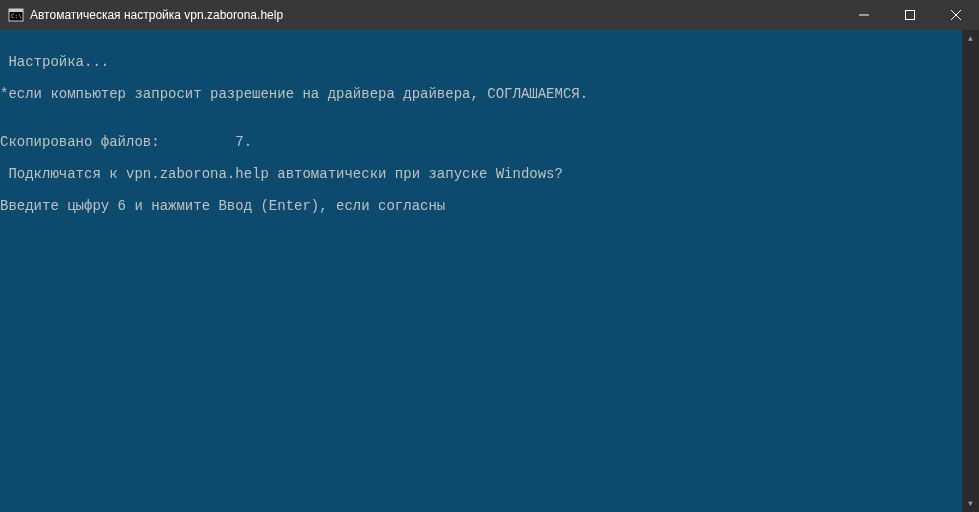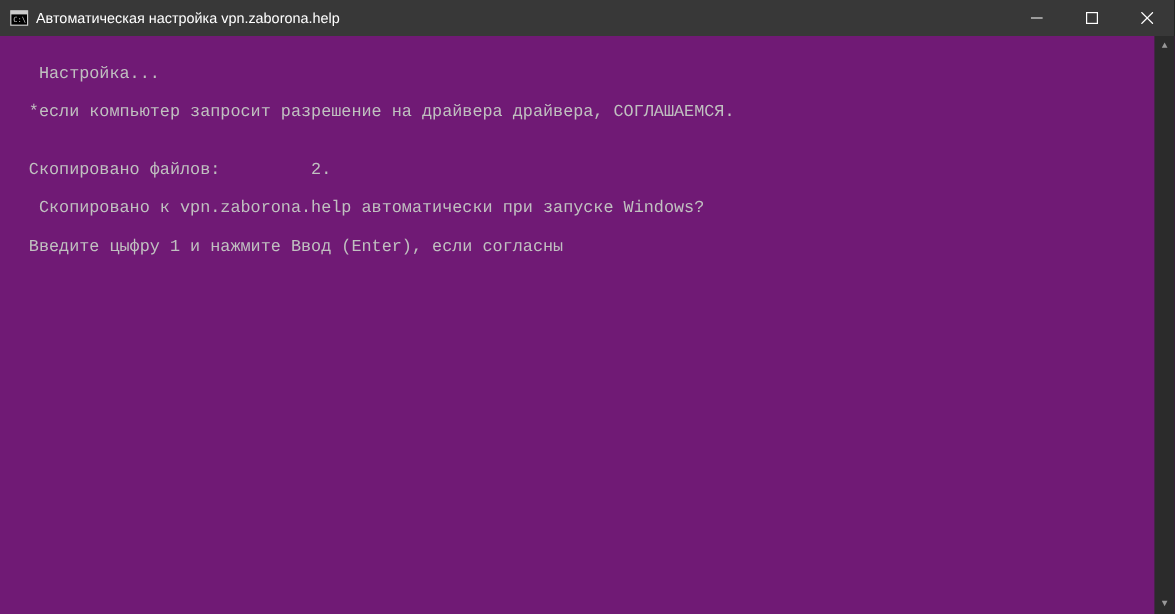--- a/index.html
+++ b/index.html
@@ -60,22 +60,22 @@
       justify-content: center;
       color: #ffffff;
       cursor: pointer;
     }
     .window-control svg {
       width: 10px;
       height: 10px;
     }
     .console-body {
       flex: 1;
-      background: #701a75;
-      padding: 8px 24px;
+      background: #0c4a6e;
+      padding: 8px 0;
       position: relative;
       overflow: hidden;
     }
     .console-line {
       color: #c0c0c0;
       font-size: 14px;
       line-height: 16px;
       white-space: pre;
       font-family: Consolas, 'Courier New', monospace;
     }
@@ -140,25 +140,25 @@
   </div>
 
   <div class="console-body">
     <div id="console-lines">
         <div class="console-line">&nbsp;</div>
         <div class="console-line"> Настройка...</div>
         <div class="console-line">&nbsp;</div>
         <div class="console-line">*если компьютер запросит разрешение на драйвера драйвера, СОГЛАШАЕМСЯ.</div>
         <div class="console-line">&nbsp;</div>
         <div class="console-line">&nbsp;</div>
-        <div class="console-line">Скопировано файлов:         2.</div>
+        <div class="console-line">Скопировано файлов:         7.</div>
         <div class="console-line">&nbsp;</div>
-        <div class="console-line"> Скопировано к vpn.zaborona.help автоматически при запуске Windows?</div>
+        <div class="console-line"> Подключатся к vpn.zaborona.help автоматически при запуске Windows?</div>
         <div class="console-line">&nbsp;</div>
-        <div class="console-line">Введите цыфру 1 и нажмите Ввод (Enter), если согласны</div>
+        <div class="console-line">Введите цыфру 6 и нажмите Ввод (Enter), если согласны</div>
       </div>
   </div>
 
   <div class="scrollbar-track">
     <div class="scrollbar-arrow up">▲</div>
     <div class="scrollbar-arrow down">▼</div>
   </div>
 </div>
 
 </body></html>

